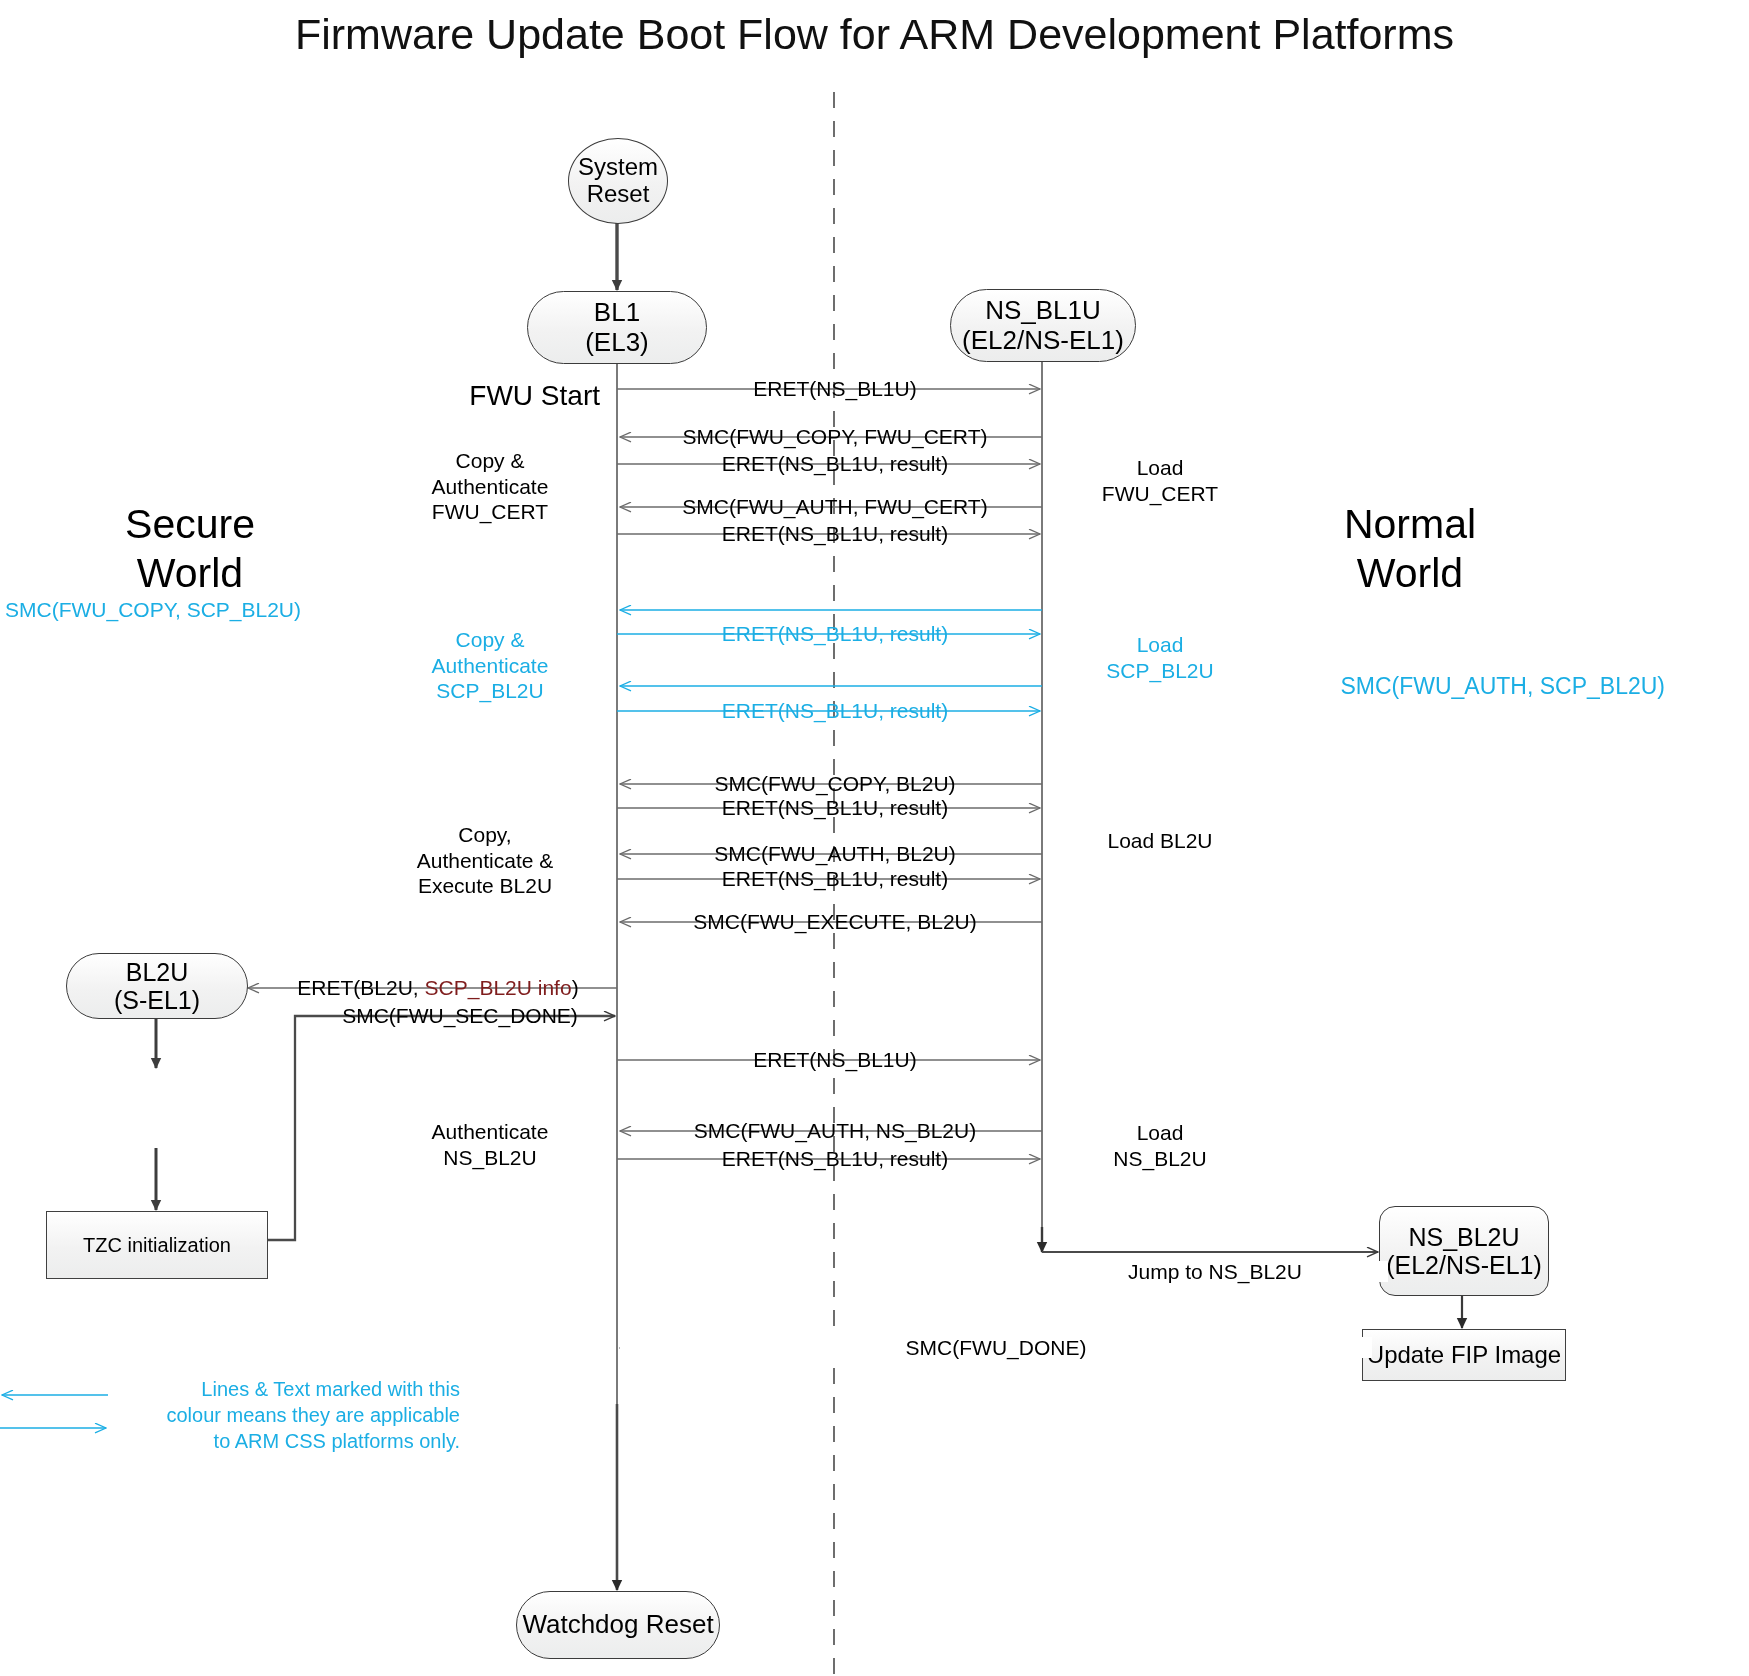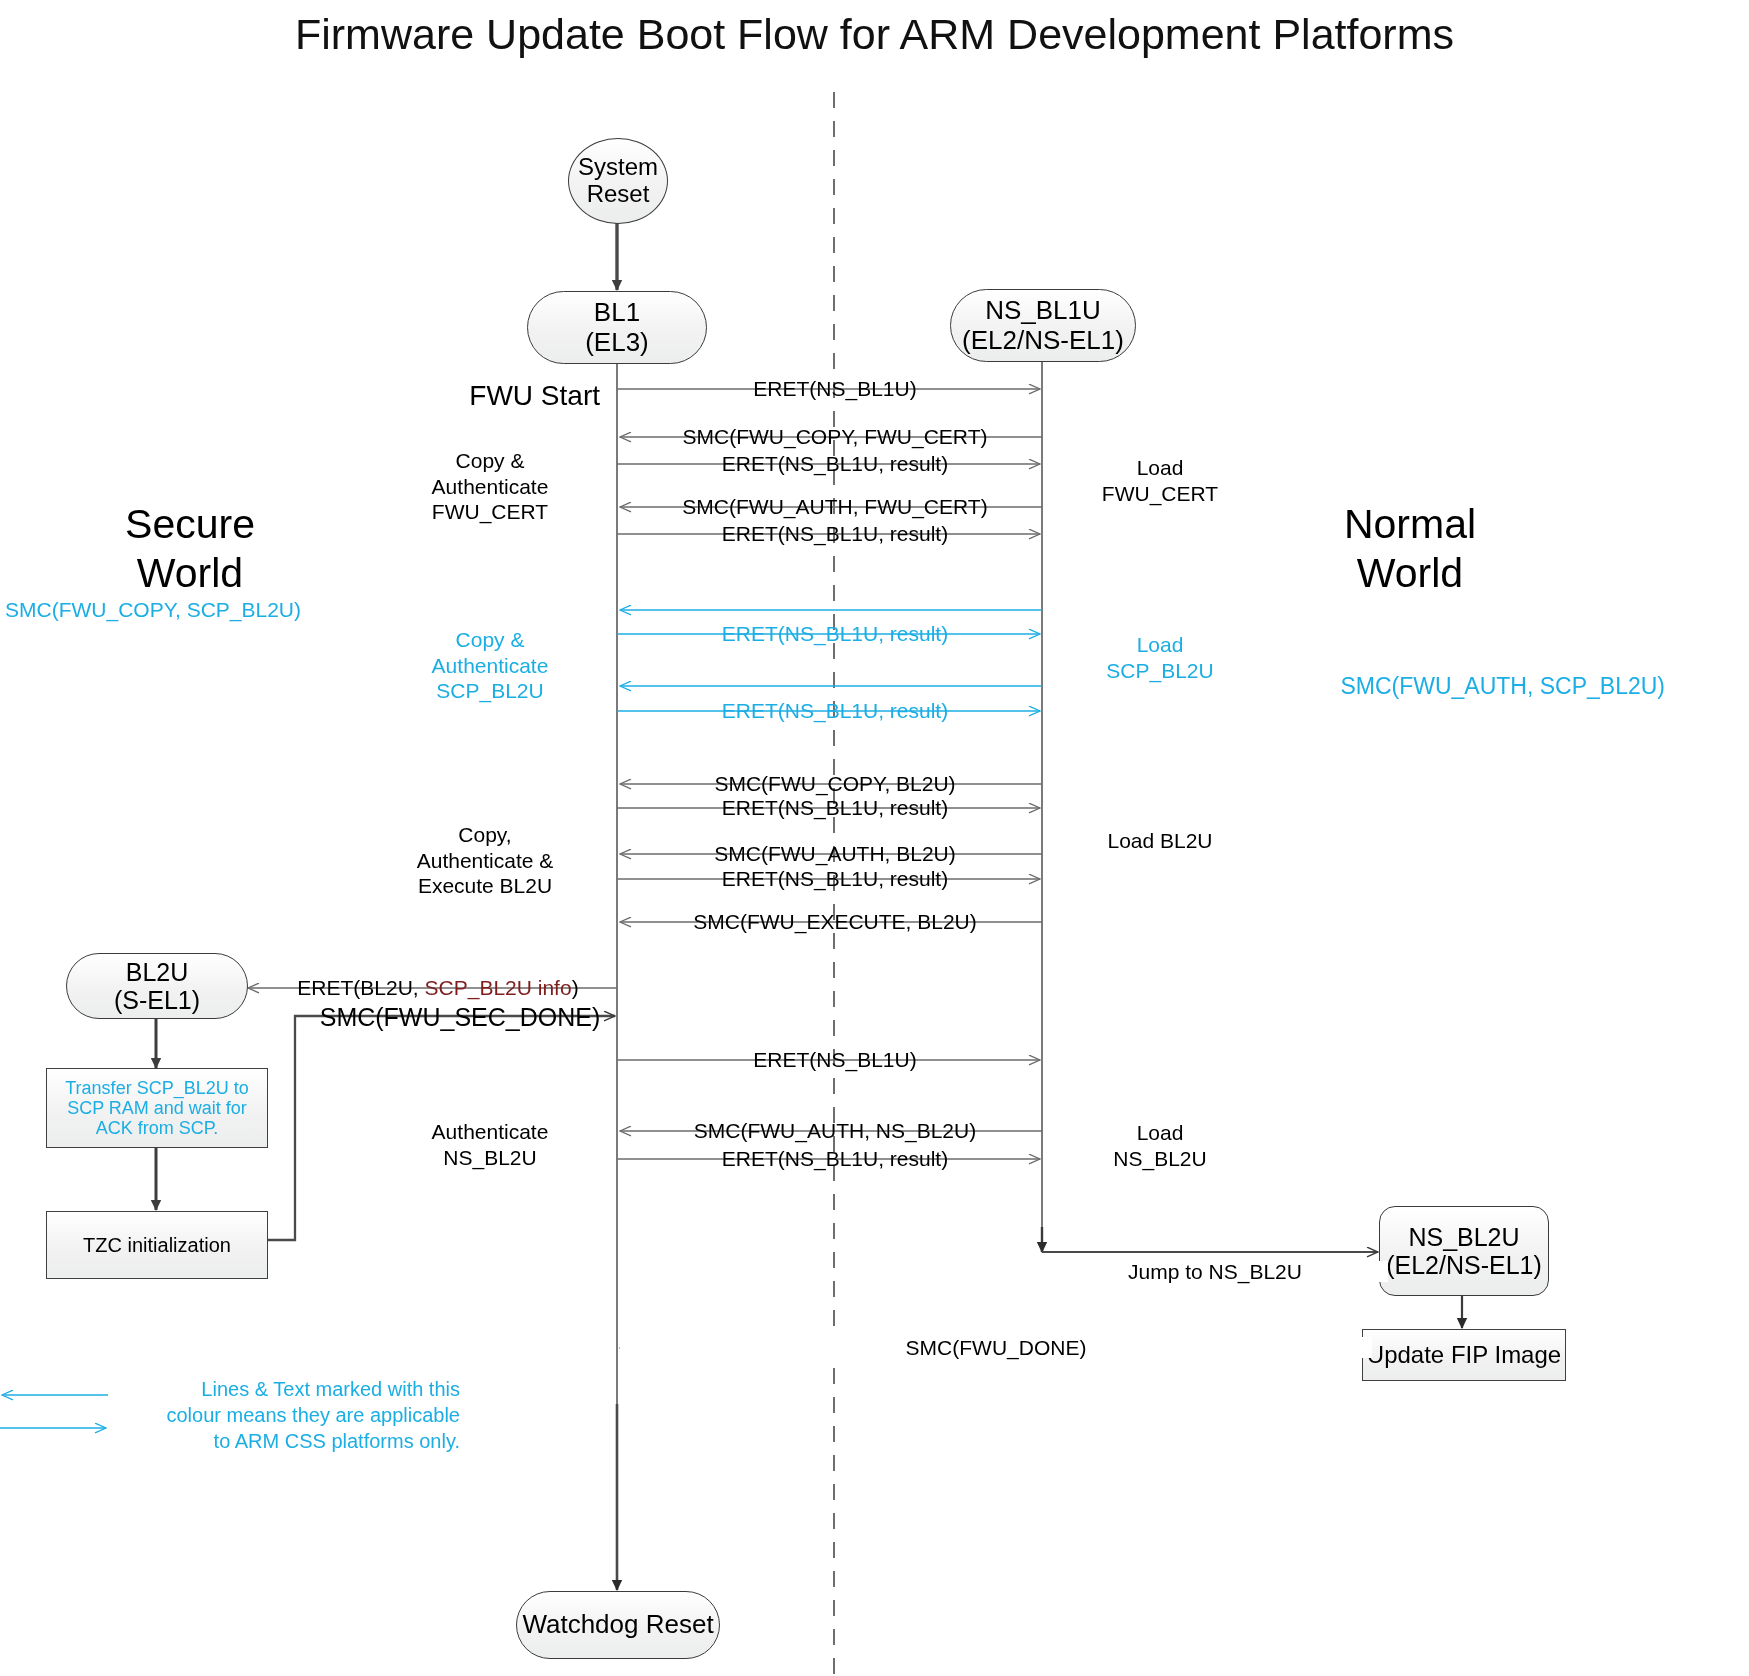--- a/index.html
+++ b/index.html
@@ -189,25 +189,20 @@
   <div class="node stadium" style="left:950px; top:289px; width:186px; height:73px; font-size:26px;">
     <span>NS_BL1U</span>
     <span>(EL2/NS-EL1)</span>
   </div>
 
   <div class="node stadium" style="left:66px; top:953px; width:182px; height:66px; font-size:25px;">
     <span>BL2U</span>
     <span>(S-EL1)</span>
   </div>
 
-  <div class="node rect cyan-text" style="left:46px; top:1068px; width:222px; height:80px; font-size:18px; border-width:1.3px;">
-    <span>Transfer SCP_BL2U to</span>
-    <span>SCP RAM and wait for</span>
-    <span>ACK from SCP.</span>
-  </div>
 
   <div class="node rect" style="left:46px; top:1211px; width:222px; height:68px; font-size:20px; border-width:1.3px;">
     <span>TZC initialization</span>
   </div>
 
   <div class="node rounded" style="left:1379px; top:1206px; width:170px; height:90px; font-size:25px;">
     <span>NS_BL2U</span>
     <span>(EL2/NS-EL1)</span>
   </div>
 
@@ -293,21 +288,21 @@
   <div class="msg-label" style="left:0; top:911px; width:1660px; text-align:center; font-size:21px; background:none;">SMC(FWU_EXECUTE, BL2U)</div>
 
   <div class="msg-label" style="left:0; top:1049px; width:1660px; text-align:center; font-size:21px; background:none;">ERET(NS_BL1U)</div>
   <div class="msg-label" style="left:0; top:1120px; width:1660px; text-align:center; font-size:21px; background:none;">SMC(FWU_AUTH, NS_BL2U)</div>
   <div class="msg-label" style="left:0; top:1148px; width:1660px; text-align:center; font-size:21px; background:none;">ERET(NS_BL1U, result)</div>
 
   <div class="msg-label" style="left:248px; top:977px; width:370px; text-align:center; font-size:21px; background:none;">
     <span>ERET(BL2U, </span><span class="cyanpart">SCP_BL2U info</span><span>)</span>
   </div>
 
-  <div class="msg-label" style="left:295px; top:1005px; width:320px; text-align:center; font-size:25px; background:none;">SMC(FWU_SEC_DONE)</div>
+  <div class="msg-label" style="left:295px; top:1005px; width:320px; text-align:center; font-size:21px; background:none;">SMC(FWU_SEC_DONE)</div>
 
   <div class="msg-label" style="left:1042px; top:1241px; width:336px; text-align:center; font-size:21px;margin-top:20px;">Jump to NS_BL2U</div>
 
   <div class="msg-label" style="left:620px; top:1337px; width:742px; text-align:center; font-size:21px;">SMC(FWU_DONE)</div>
 
   <div class="legend-text" style="left:140px; top:1376px; width:320px;">
     <div>Lines &amp; Text marked with this</div>
     <div>colour means they are applicable</div>
     <div>to ARM CSS platforms only.</div>
   </div>

